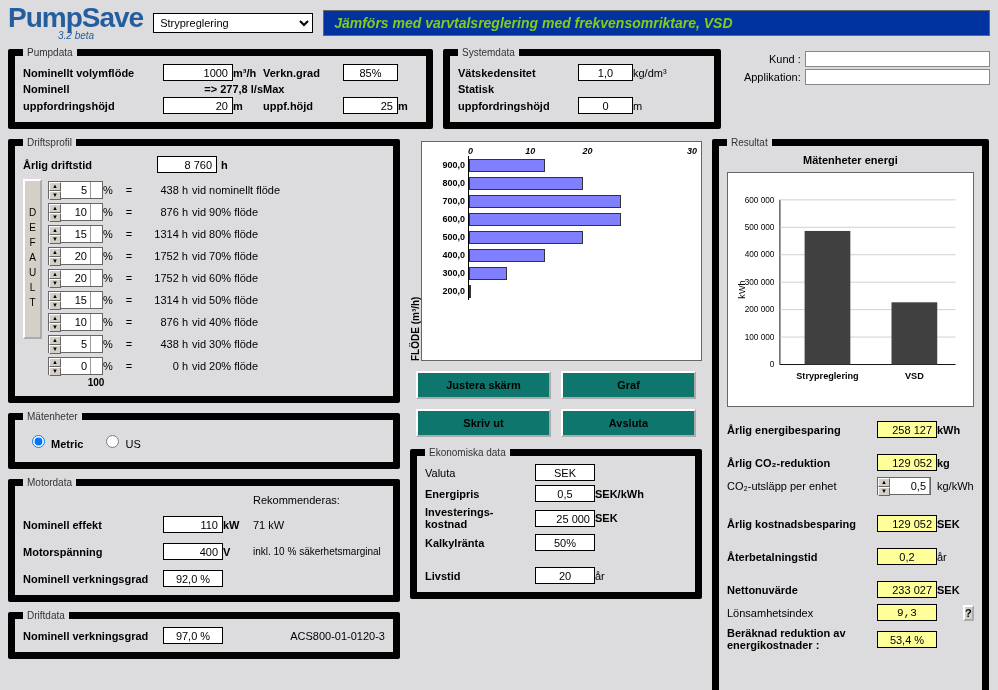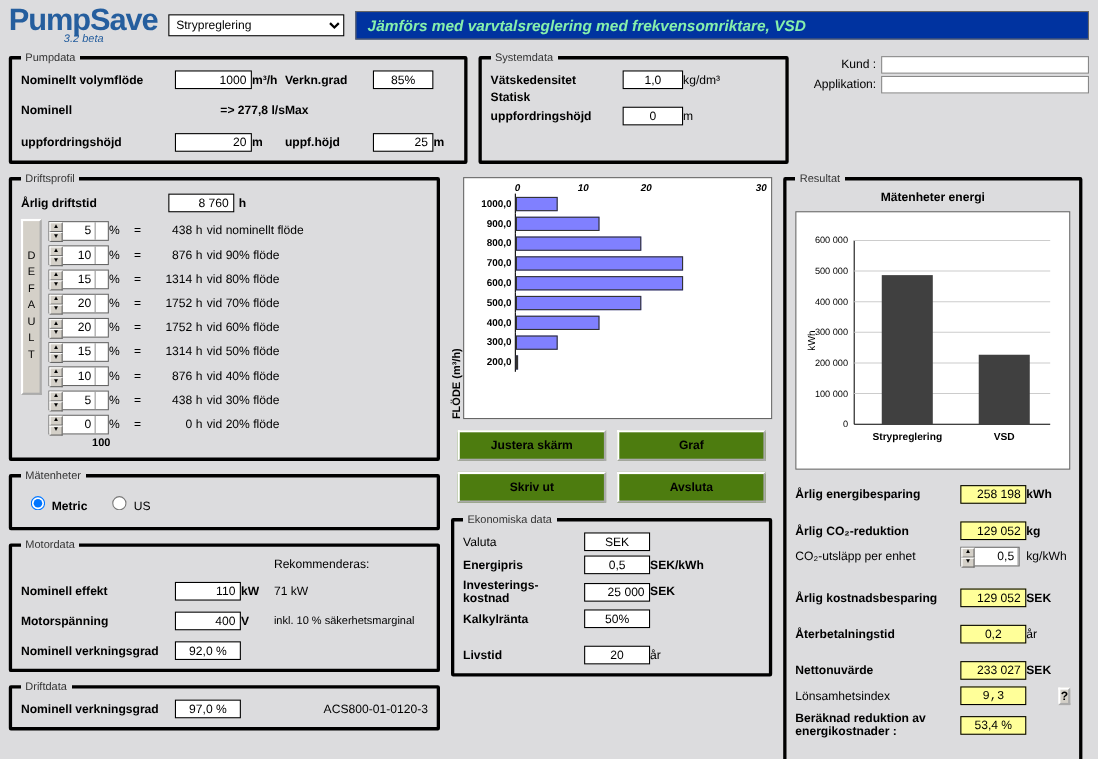--- a/index.html
+++ b/index.html
@@ -37,30 +37,30 @@
   .dropdown {
     border: 1px solid #000;
     background: #fff;
     font-size: 11px;
     padding: 1px 2px;
     width: 160px;
     height: 20px;
   }
   .banner {
     background: #0033a0;
-    color: #86efac;
+    color: #84cc16;
     font-weight: bold;
     font-style: italic;
     font-size: 14px;
     padding: 4px 10px;
     flex: 1;
     border: 1px solid #666;
   }
   fieldset {
-    border: 3px solid #000000;
+    border: 7px solid #000000;
     border-radius: 2px;
     margin: 4px;
     padding: 6px 8px 8px 8px;
     position: relative;
   }
   legend {
     font-size: 10px;
     padding: 0 4px;
     color: #333;
   }
@@ -118,21 +118,21 @@
     background: #d4d0c8;
     border: 2px outset #fff;
     padding: 8px 2px;
     font-size: 10px;
     letter-spacing: 4px;
     height: 160px;
     text-align: center;
     cursor: pointer;
   }
   .btn {
-    background: #4d7c0f;
+    background: #0f766e;
     border: 2px outset #fff;
     padding: 6px 10px;
     font-size: 11px;
     font-weight: bold;
     cursor: pointer;
     text-align: center;
     min-width: 80px;
   }
   .btn-grid {
     display: grid;
@@ -204,21 +204,21 @@
   </div>
   <select class="dropdown">
     <option>Strypreglering</option>
   </select>
   <div class="banner">Jämförs med varvtalsreglering med frekvensomriktare, VSD</div>
 </div>
 
 <div style="display:flex; gap:2px; padding:0 4px;">
   <fieldset style="width:392px;">
     <legend>Pumpdata</legend>
-    <div style="display:grid; grid-template-columns: 140px 70px 30px 80px 55px 20px; align-items:center; row-gap:14px;">
+    <div style="display:grid; grid-template-columns: 140px 70px 30px 80px 55px 20px; align-items:center; row-gap:2px;">
       <span class="lbl">Nominellt volymflöde</span>
       <span class="val-box">1000</span>
       <span class="lbl">m³/h</span>
       <span class="lbl">Verkn.grad</span>
       <span class="val-box" style="text-align:center;">85%</span>
       <span></span>
 
       <span class="lbl">Nominell</span>
       <span class="lbl" style="text-align:right; grid-column:2/4;">=&gt; 277,8 l/s</span>
       <span class="lbl">Max</span>
@@ -442,26 +442,20 @@
     <div style="display:flex; margin:8px 4px 4px 4px; height:220px;">
       <div class="ylabel">FLÖDE (m³/h)</div>
       <div class="bar-chart" style="flex:1;">
         <div class="axis-labels">
           <span>0</span>
             <span>10</span>
             <span>20</span>
             <span style="text-align:right;">30</span>
         </div>
         <div id="flow-bars">
-            <div class="bar-row">
-              <div class="bar-lbl">1000,0</div>
-              <div class="bar-track">
-                <div class="bar-fill" style="width:16.666666666666664%;"></div>
-              </div>
-            </div>
             <div class="bar-row">
               <div class="bar-lbl">900,0</div>
               <div class="bar-track">
                 <div class="bar-fill" style="width:33.33333333333333%;"></div>
               </div>
             </div>
             <div class="bar-row">
               <div class="bar-lbl">800,0</div>
               <div class="bar-track">
                 <div class="bar-fill" style="width:50%;"></div>
@@ -573,21 +567,21 @@
           <rect x="75" y="46" width="50" height="146" fill="#404040"></rect>
           <rect x="170" y="124" width="50" height="68" fill="#404040"></rect>
           <text x="100" y="208" font-size="10" text-anchor="middle" font-weight="bold">Strypreglering</text>
           <text x="195" y="208" font-size="10" text-anchor="middle" font-weight="bold">VSD</text>
           <text x="10" y="110" font-size="10" transform="rotate(-90 10 110)" text-anchor="middle">kWh</text>
         </svg>
       </div>
 
       <div style="margin-top:14px; display:grid; grid-template-columns: 150px 60px auto; row-gap:6px; align-items:center;">
         <span class="lbl">Årlig energibesparing</span>
-        <span class="val-box yellow">258 198</span>
+        <span class="val-box yellow">258 127</span>
         <span class="lbl">kWh</span>
 
         <span style="height:4px; grid-column:1/4;"></span>
 
         <span class="lbl">Årlig CO₂-reduktion</span>
         <span class="val-box yellow">129 052</span>
         <span class="lbl">kg</span>
 
         <span>CO₂-utsläpp per enhet</span>
         <span style="display:flex;">

